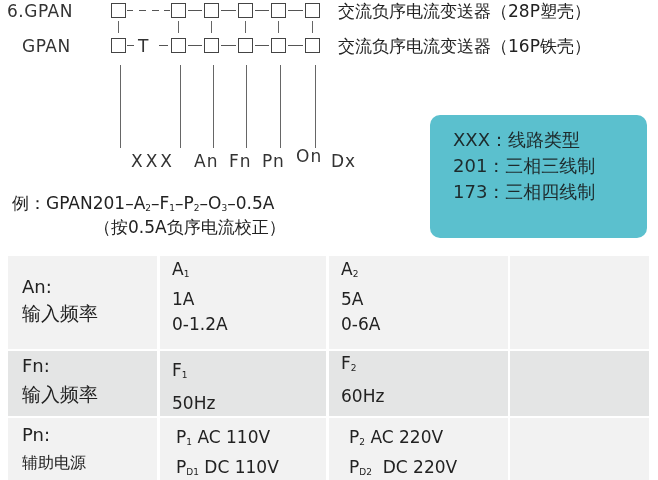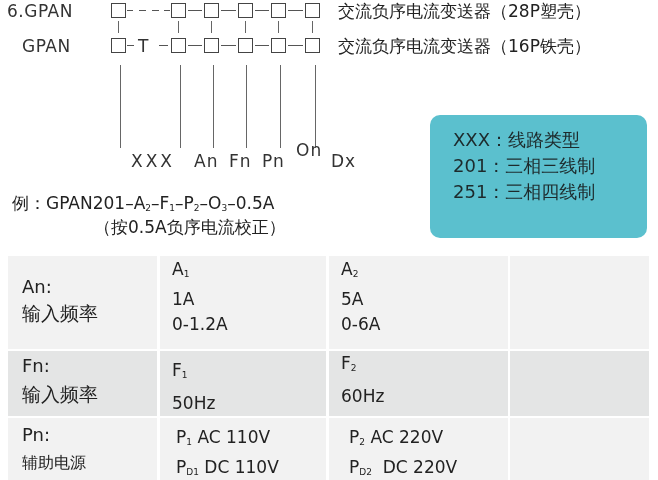--- a/index.html
+++ b/index.html
@@ -83,33 +83,33 @@
   <div class="vline" style="left:180px; top:65px; height:83px;"></div>
   <div class="vline" style="left:213px; top:65px; height:83px;"></div>
   <div class="vline" style="left:246px; top:65px; height:83px;"></div>
   <div class="vline" style="left:280px; top:65px; height:83px;"></div>
   <div class="vline" style="left:315px; top:65px; height:83px;"></div>
 
   <div class="code-label" style="left:97px; top:151px; letter-spacing:3px;">XXX</div>
   <div class="code-label" style="left:160px; top:151px; letter-spacing:1px;">An</div>
   <div class="code-label" style="left:195px; top:151px; letter-spacing:1px;">Fn</div>
   <div class="code-label" style="left:228px; top:151px; letter-spacing:1px;">Pn</div>
-  <div class="code-label" style="left:262px; top:140px; letter-spacing:1px;">On</div>
+  <div class="code-label" style="left:262px; top:146px; letter-spacing:1px;">On</div>
   <div class="code-label" style="left:297px; top:151px; letter-spacing:1px;">Dx</div>
 </div>
 
 <div class="abs example" style="left:12px; top:192px;">
   <span>例：GPAN201</span>–<span>A</span><sub>2</sub>–<span>F</span><sub>1</sub>–<span>P</span><sub>2</sub>–<span>O</span><sub>3</sub>–<span>0.5A</span>
 </div>
 <div class="abs example" style="left:50px; top:216px;margin-left:44px;">（按0.5A负序电流校正）</div>
 
 <div class="teal-box">
   <div class="teal-line">XXX：线路类型</div>
   <div class="teal-line">201：三相三线制</div>
-  <div class="teal-line">251：三相四线制</div>
+  <div class="teal-line">173：三相四线制</div>
 </div>
 
 <div>
 
   <div class="tbl-cell row-light" style="left:8px; top:256px; width:149px; height:93px; padding-top:18px; padding-left:14px;">
     <div class="head-text">An:</div>
     <div class="head-text" style="font-size:19px; margin-top:2px;">输入频率</div>
   </div>
   <div class="tbl-cell row-light" style="left:160px; top:256px; width:166px; height:93px; padding-top:1px;">
     <div class="cell-text"><span>A</span><sub>1</sub></div>

